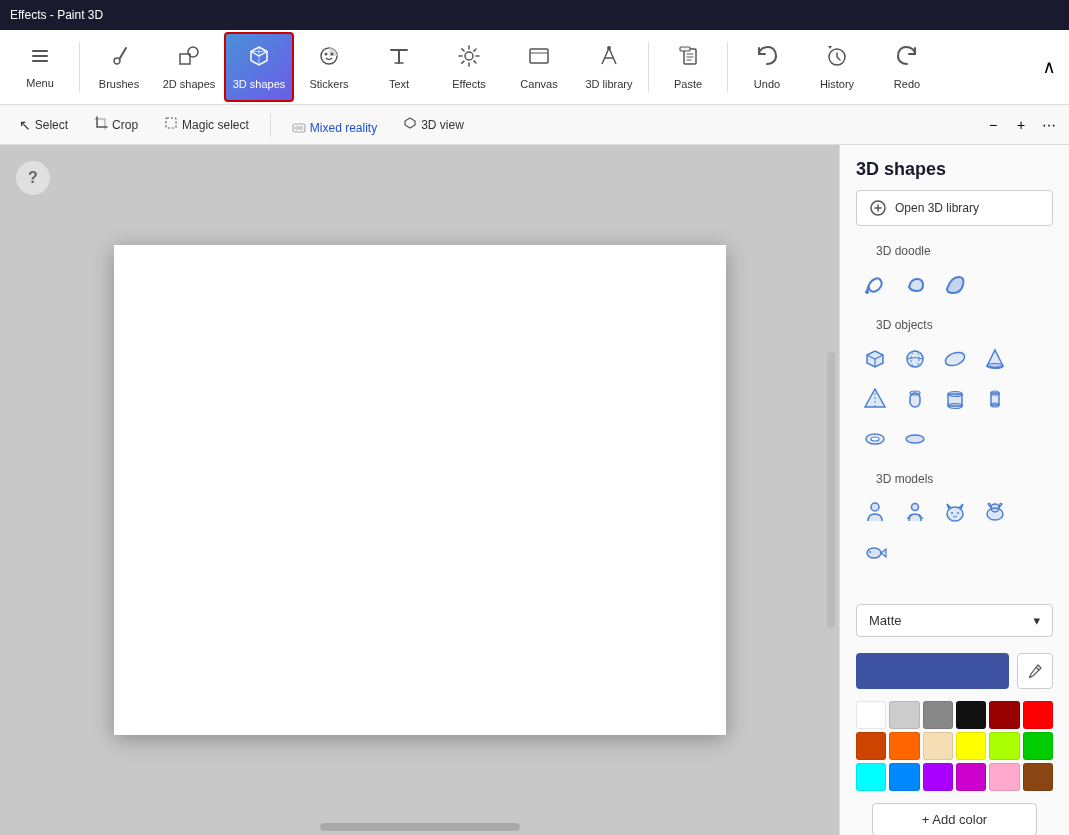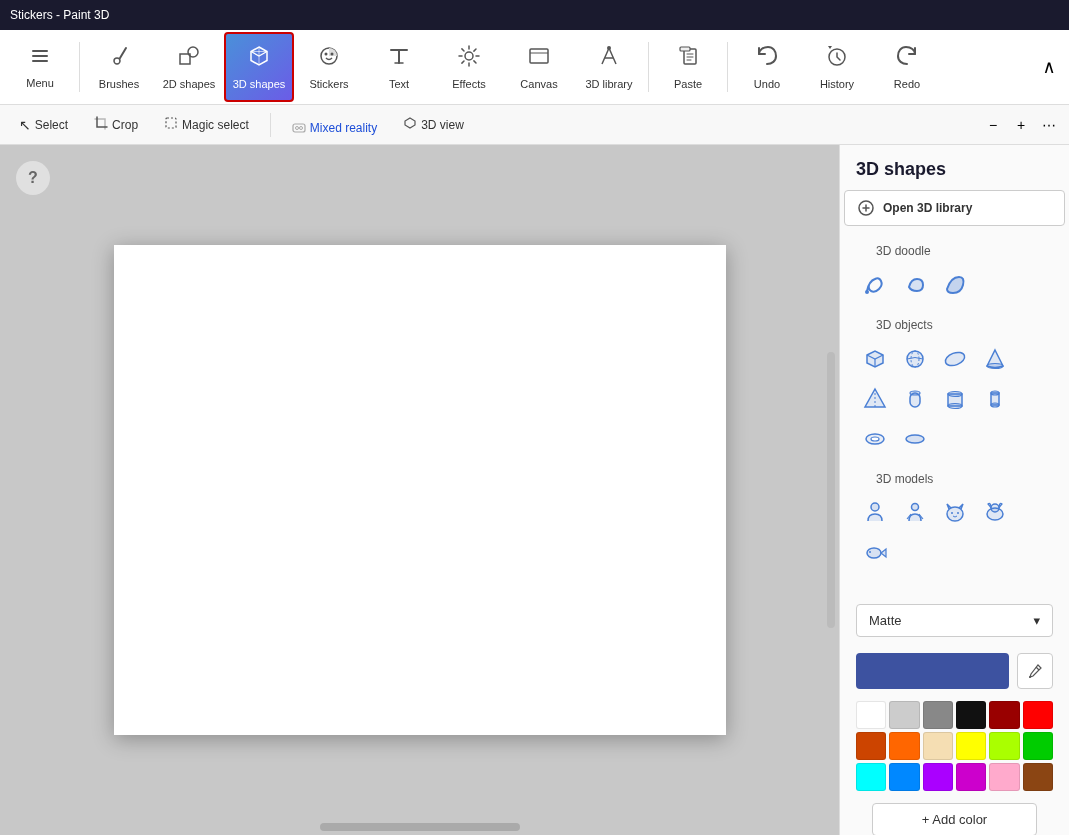--- a/index.html
+++ b/index.html
@@ -169,29 +169,28 @@
       font-size: 18px;
       font-weight: 600;
       padding: 14px 16px 10px;
       color: #1a1a2e;
     }
 
     .open-library-btn {
       display: flex;
       align-items: center;
       gap: 8px;
-      margin: 0 4px 12px;
+      margin: 0 16px 12px;
       padding: 8px 12px;
       border: 1px solid #ccc;
       border-radius: 4px;
       cursor: pointer;
       font-size: 12px;
       color: #333;
       background: white;
-      font-weight: bold;
     }
 
     .section-label {
       font-size: 12px;
       color: #555;
       padding: 6px 16px 4px;
       font-weight: 500;
       margin-left: 20px;
     }
 
@@ -299,21 +298,21 @@
       position: absolute;
       right: 4px;
       top: 30%;
       height: 40%;
     }
   </style>
 </head>
 <body>
 
 <div id="titlebar">
-  <span>Stickers - Paint 3D</span>
+  <span>Effects - Paint 3D</span>
 </div>
 
 <div id="toolbar">
 
   <div class="toolbar-btn">
     <div class="icon">
       <svg width="22" height="22" viewBox="0 0 22 22" fill="none">
         <rect x="3" y="5" width="16" height="2" rx="1" fill="#555"></rect>
         <rect x="3" y="10" width="16" height="2" rx="1" fill="#555"></rect>
         <rect x="3" y="15" width="16" height="2" rx="1" fill="#555"></rect>

